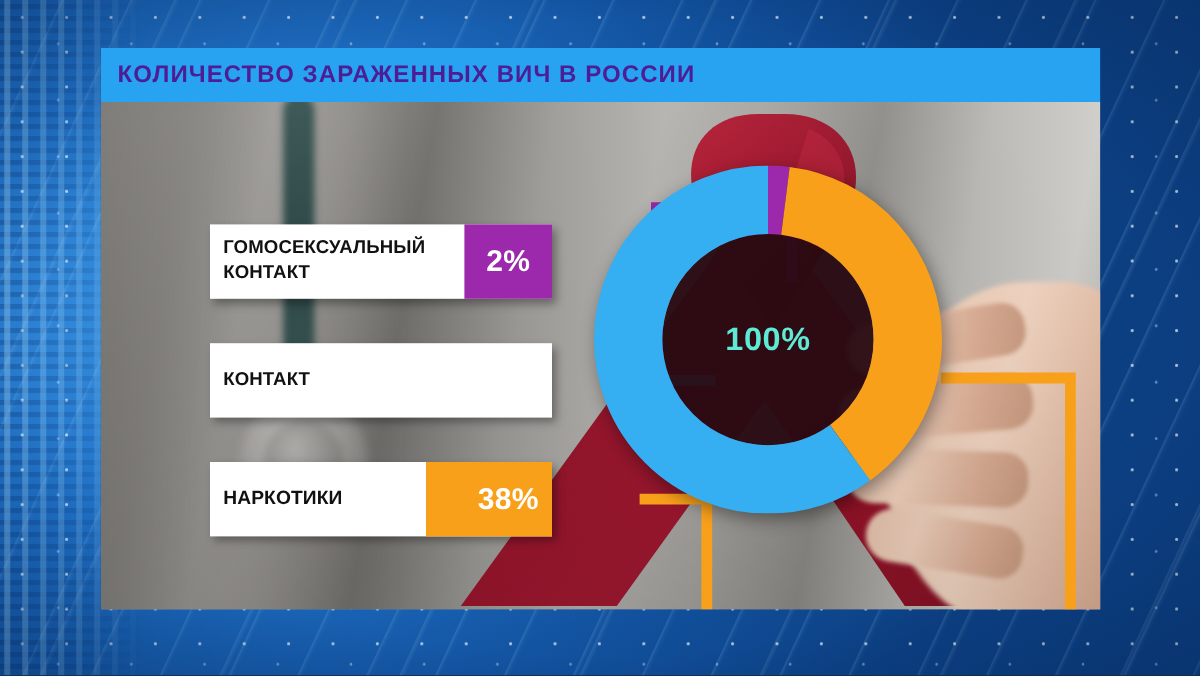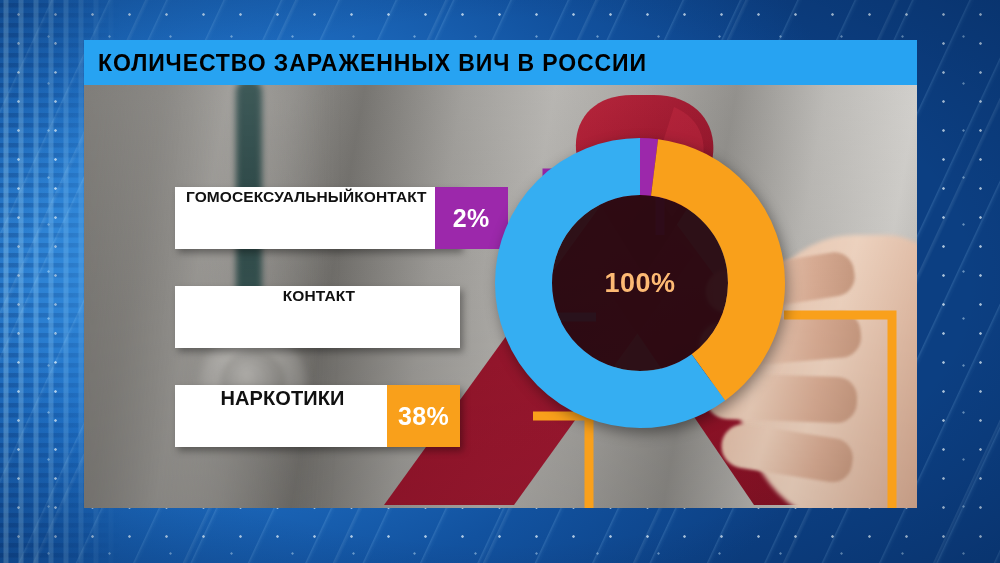--- a/index.html
+++ b/index.html
@@ -91,22 +91,22 @@
     left: 0; top: 0;
     width: 833px;
     height: 45px;
     background: #27a3f2;
   }
   .title-text {
     position: absolute;
     left: 14px;
     top: 50%;
     transform: translateY(-50%);
-    color: #000000;
-    font-size: 23px;
+    color: #4c1d95;
+    font-size: 20px;
     font-weight: bold;
     letter-spacing: 0.9px;
     white-space: nowrap;
     font-family: "Liberation Sans", sans-serif;
     text-align: right;
   }
 
   
   .photo {
     position: absolute;
@@ -211,21 +211,21 @@
     display: flex;
     align-items: stretch;
     height: 62px;
     width: 285px;
     background: #ffffff;
     box-shadow: 3px 4px 7px rgba(0,0,0,0.35);
   }
   .bar-label {
     flex: 1 1 auto;
     display: flex;
-    flex-direction: row;
+    flex-direction: column;
     justify-content: center;
     padding: 0 8px 0 11px;
     color: #111111;
     font-size: 15.5px;
     font-weight: bold;
     line-height: 1.33;
     letter-spacing: 0.1px;
     font-family: "Liberation Sans", sans-serif;
   }
   .bar-label span { display: block; white-space: nowrap; }
@@ -249,21 +249,21 @@
     width: 290px;
     height: 290px;
     filter: drop-shadow(3px 5px 7px rgba(0,0,0,0.40));
   }
   .donut-center-text {
     position: absolute;
     left: 0; right: 0;
     top: 50%;
     transform: translateY(-50%);
     text-align: center;
-    color: #fdba74;
+    color: #5eead4;
     font-size: 27px;
     font-weight: bold;
     letter-spacing: 0.5px;
     pointer-events: none;
     font-family: "Liberation Sans", sans-serif;
   }
 </style>
 </head>
 <body>
 
@@ -340,24 +340,24 @@
         <div class="bar-pct" style="background:#9c28ab;">2%</div>
       </div>
 
       <div class="bar" style="top:246px;">
         <div class="bar-label">
           <span>КОНТАКТ</span>
         </div>
       </div>
 
       <div class="bar" style="top:345px;">
-        <div class="bar-label" style="font-size:20px;border-radius:14px;">
+        <div class="bar-label" style="font-size:16px;border-radius:14px;">
           <span>НАРКОТИКИ</span>
         </div>
-        <div class="bar-pct" style="background:#f9a01b;">38%</div>
+        <div class="bar-pct" style="background:#f9a01b;padding-left:32px;">38%</div>
       </div>
 
     </div>
 
     <div class="donut-wrap">
       <svg viewBox="0 0 290 290" width="290" height="290">
 
         <circle cx="145" cy="145" r="88" fill="#2a0b12" fill-opacity="0.93"></circle>
 
         <g transform="rotate(-90 145 145)" fill="none" stroke-width="57">

